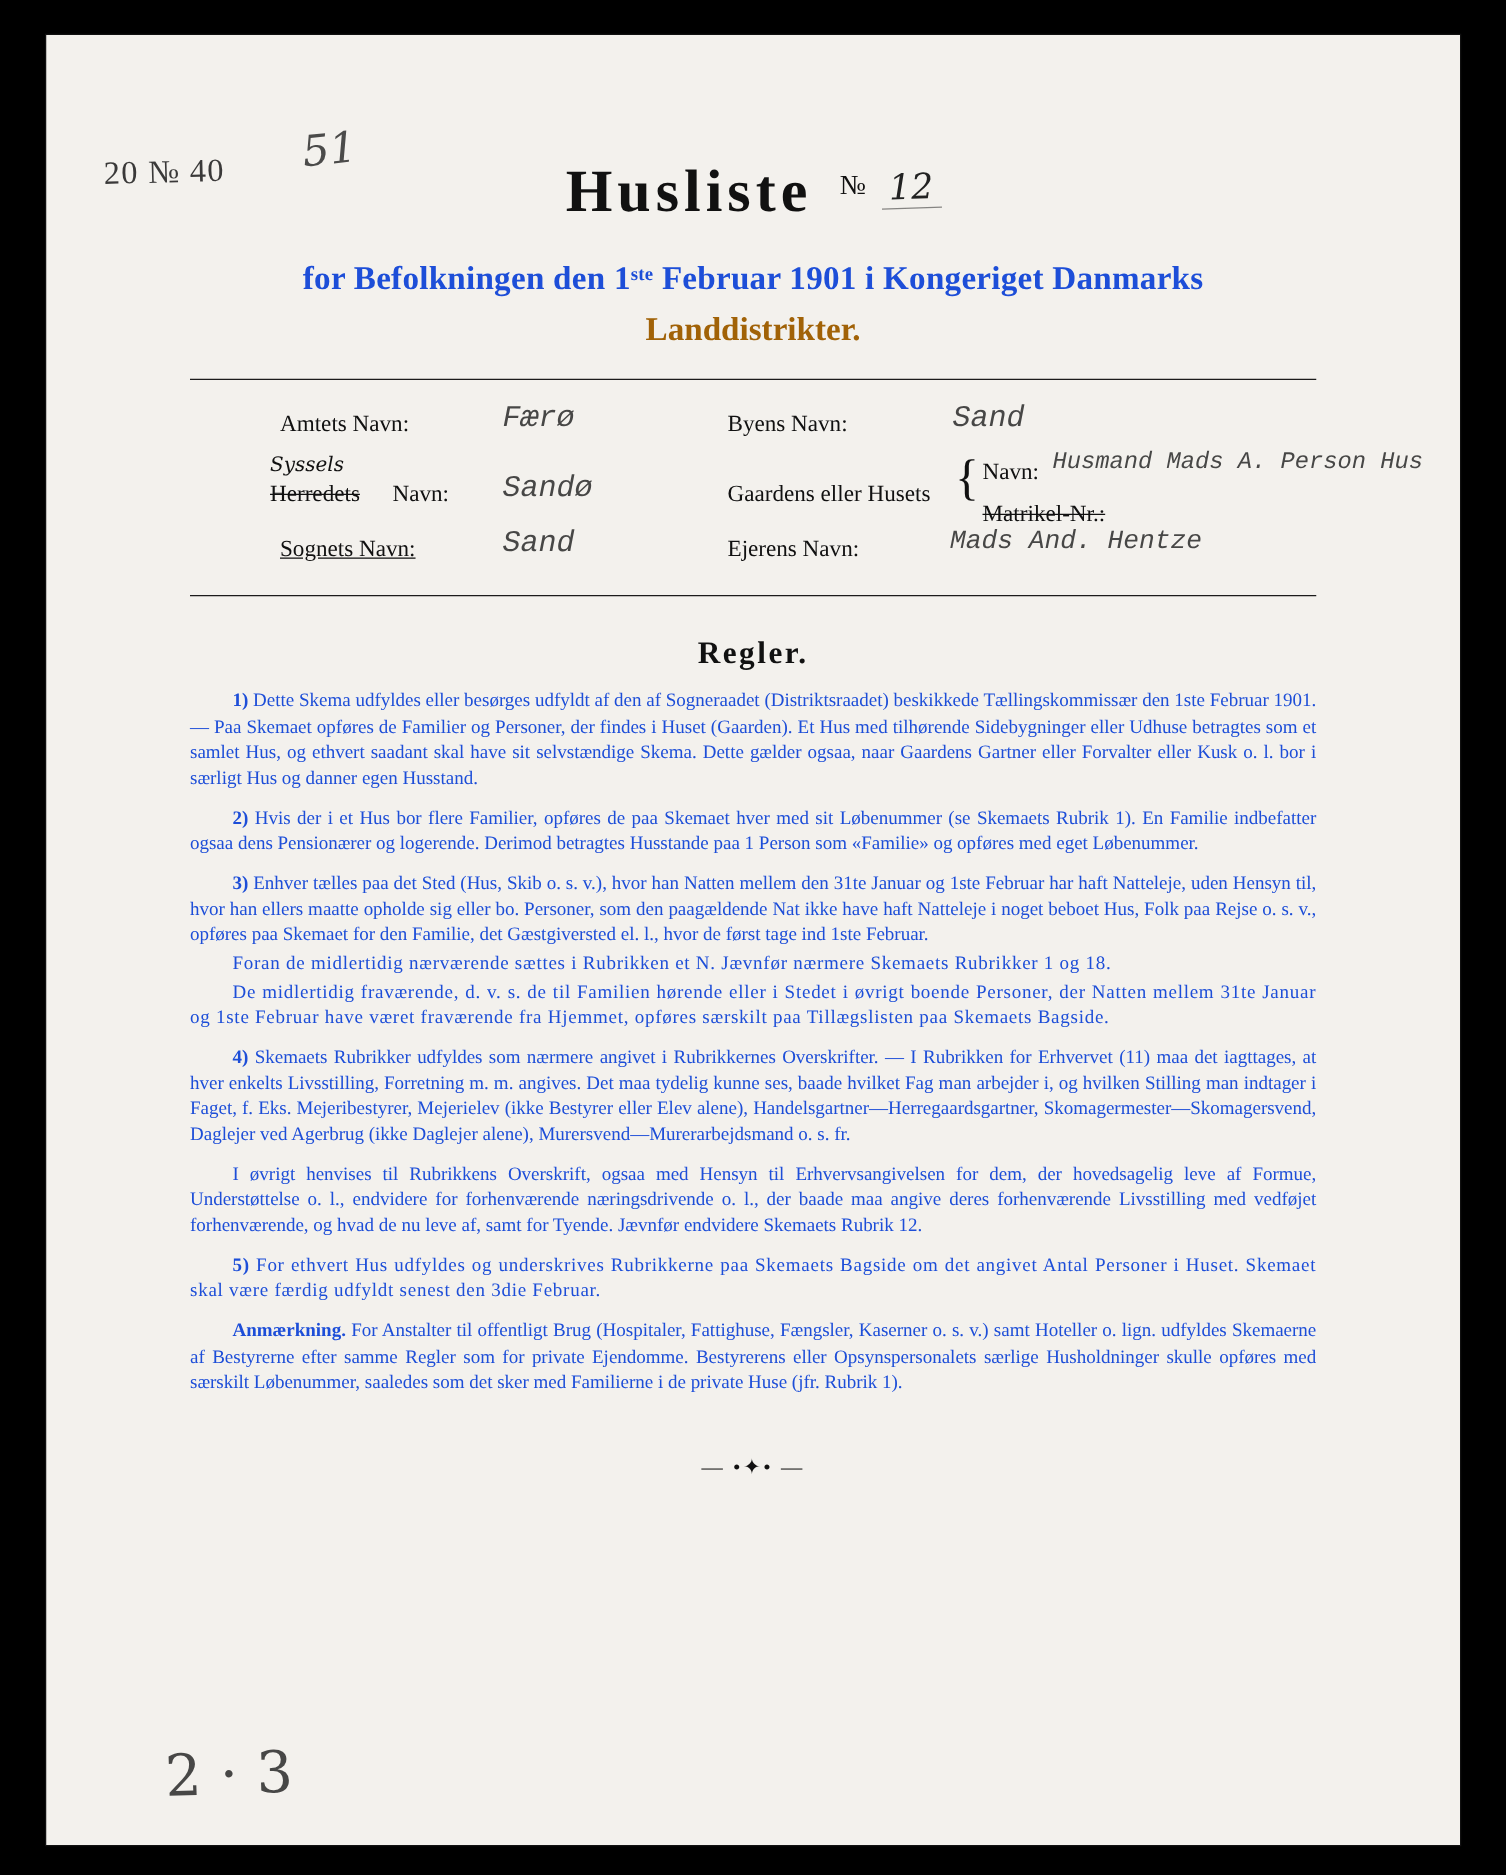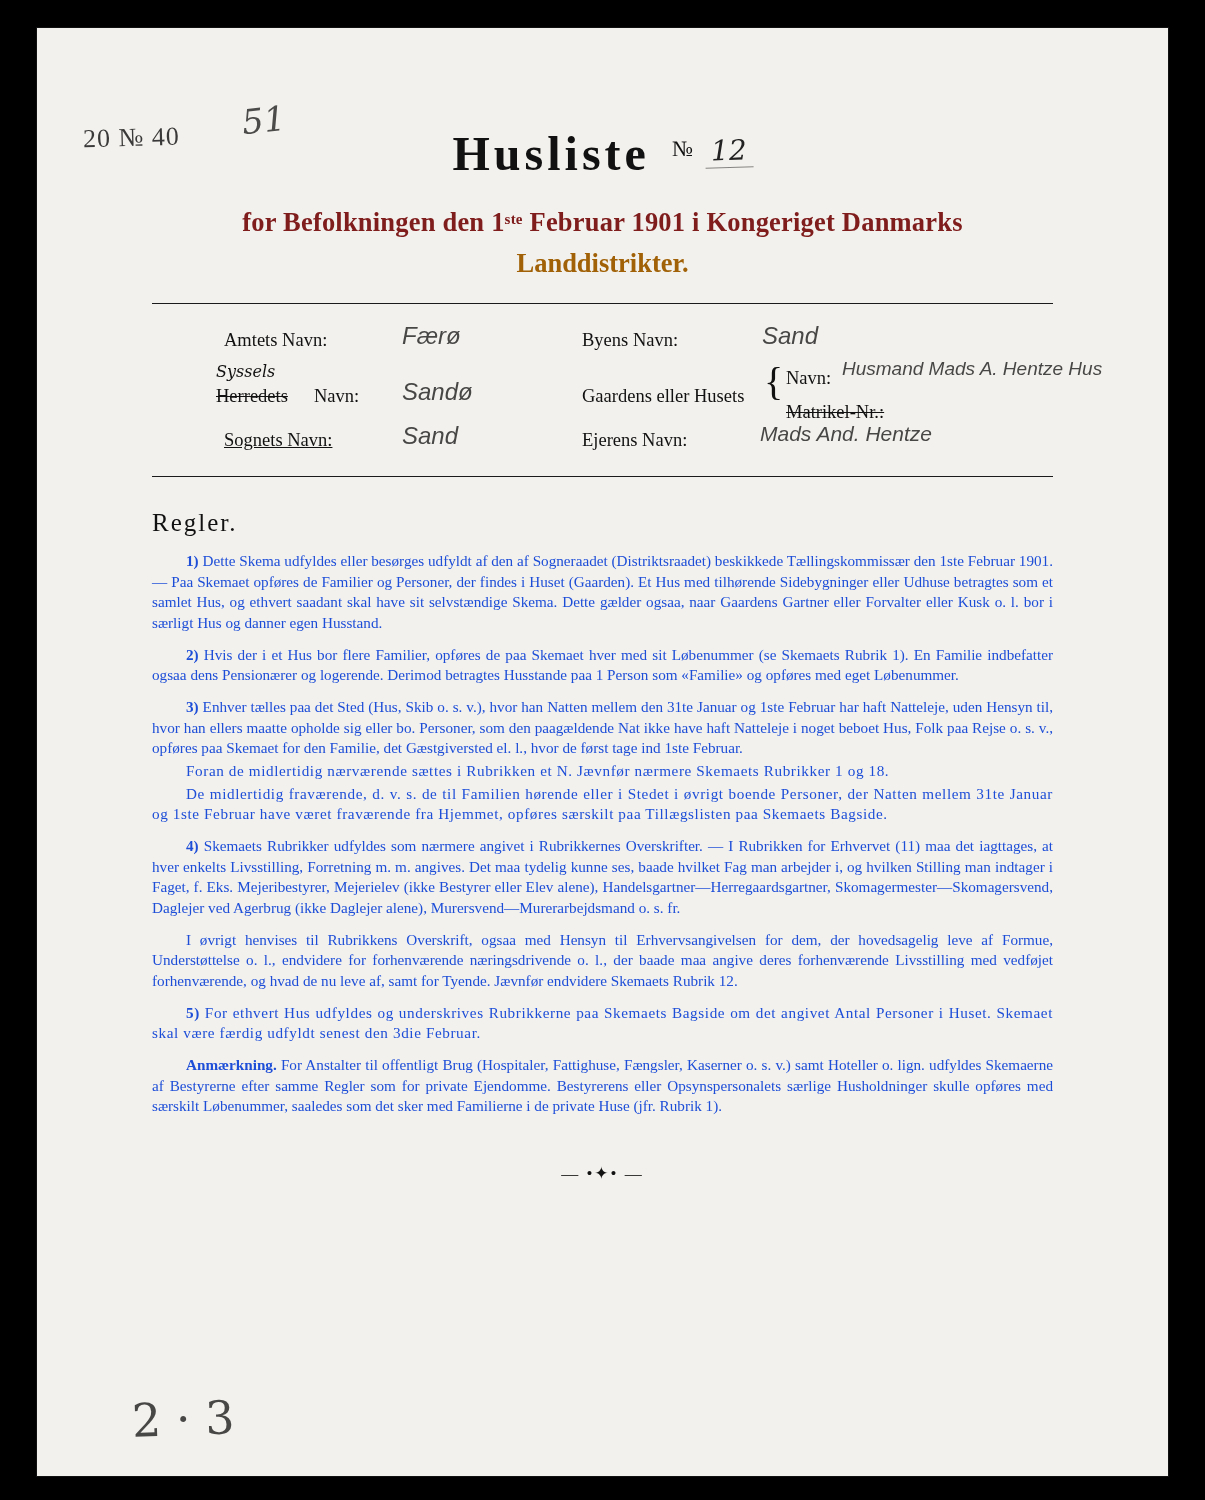--- a/index.html
+++ b/index.html
@@ -85,21 +85,21 @@
     color: #222;
     border-bottom: 1px solid rgba(0,0,0,.45);
     padding: 0 6px;
     transform: rotate(-2deg);
   }
   .subtitle {
     text-align: center;
     font-size: 26.5px;
     font-weight: bold;
     margin-top: 26px;
-    color: #7f1d1d;
+    color: #1d4ed8;
     letter-spacing: .2px;
   }
   .subtitle sup {
     font-size: 15px;
     vertical-align: 7px;
   }
   .subtitle2 {
     text-align: center;
     font-size: 26.5px;
     font-weight: bold;
@@ -123,37 +123,38 @@
   .lbl {
     position: absolute;
     font-size: 18.5px;
     white-space: nowrap;
   }
   .lbl.strike {
     text-decoration: line-through;
   }
   .hand {
     position: absolute;
-    font-family: Liberation Sans, sans-serif;
+    font-family: Liberation Mono, monospace;
     font-style: italic;
     color: #2a2a2a;
     white-space: nowrap;
     opacity: .85;
   }
   .brace {
     position: absolute;
     font-size: 40px;
     line-height: 1;
     color: #111;
   }
 
   
   .regler-h {
+    text-align: center;
     font-size: 25px;
-    font-weight: normal;
+    font-weight: bold;
     letter-spacing: 2px;
     margin: 32px 0 14px 0;
     color: #111;
   }
   p.rule-p {
     margin: 0 0 11px 0;
     font-size: 15.2px;
     line-height: 1.36;
     text-align: justify;
     color: #1d4ed8;
@@ -216,21 +217,21 @@
 
       <div class="lbl" style="left:72px; top:126px;text-decoration:underline;">Sognets Navn:</div>
       <div class="hand" style="left:250px; top:118px; font-size:24px;">Sand</div>
 
       <div class="lbl" style="left:430px; top:26px;">Byens Navn:</div>
       <div class="hand" style="left:610px; top:18px; font-size:24px;">Sand</div>
 
       <div class="lbl" style="left:430px; top:82px;text-align:right;">Gaardens eller Husets</div>
       <div class="brace" style="left:612px; top:58px;">{</div>
       <div class="lbl" style="left:634px; top:64px;">Navn:</div>
-      <div class="hand" style="left:690px; top:54px; font-size:19px;">Husmand Mads A. Hentze Hus</div>
+      <div class="hand" style="left:690px; top:54px; font-size:19px;">Husmand Mads A. Person Hus</div>
       <div class="lbl strike" style="left:634px; top:98px;">Matrikel-Nr.:</div>
 
       <div class="lbl" style="left:430px; top:126px;">Ejerens Navn:</div>
       <div class="hand" style="left:608px; top:118px; font-size:21px;">Mads And. Hentze</div>
     </div>
 
     <div class="rule bottom"></div>
 
     <div class="regler-h">Regler.</div>
 

